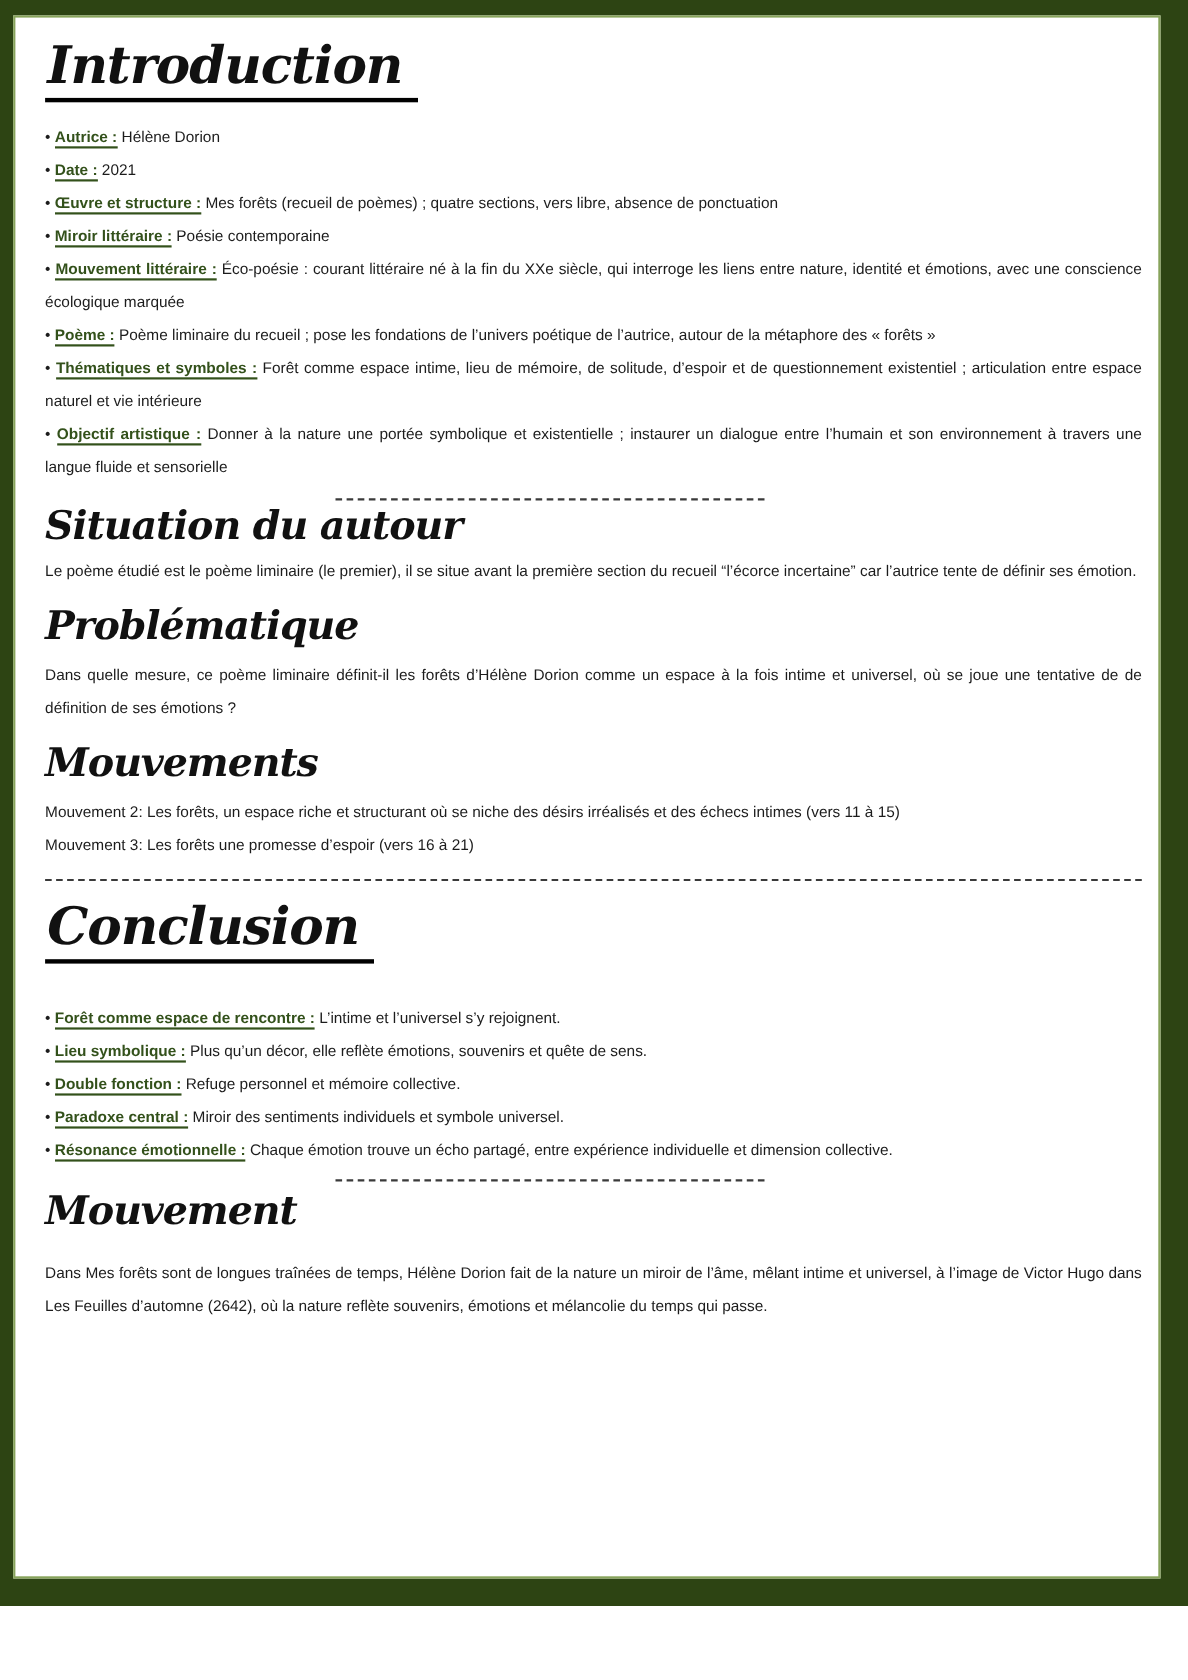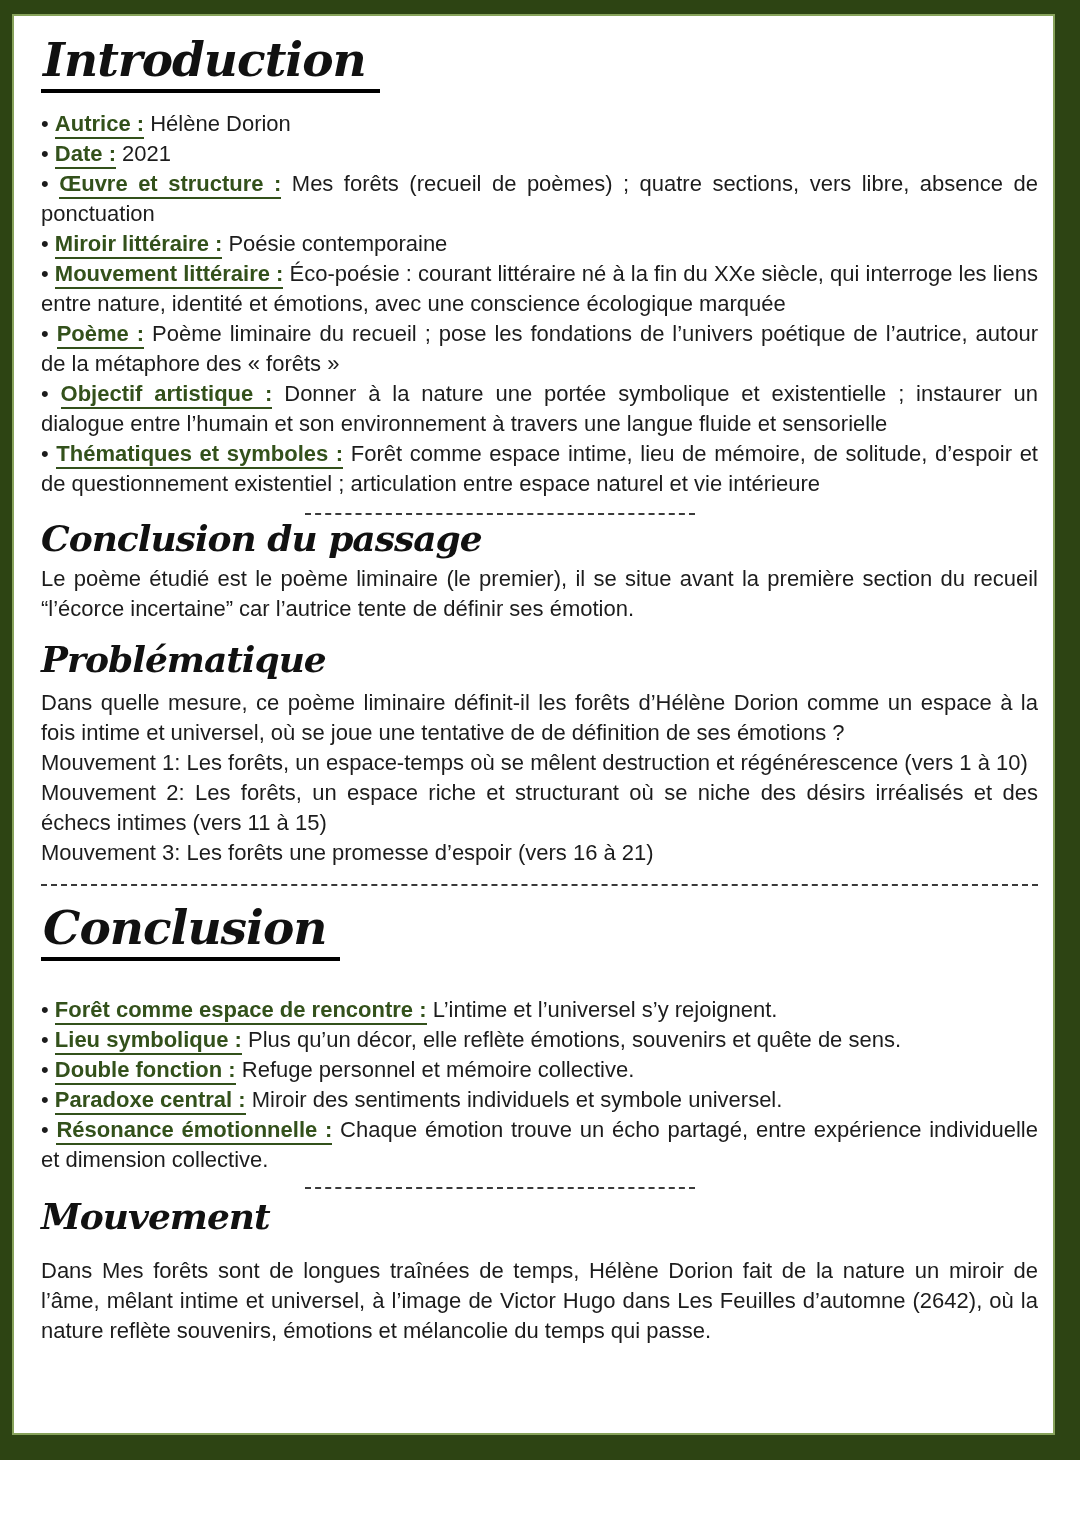--- a/index.html
+++ b/index.html
@@ -39,21 +39,21 @@
   .title-xl{font-size:47px;}
   .title-md{font-size:36px;}
   .underlined{
     display:inline-block;
     border-bottom:4px solid #000;
     padding:0 14px 3px 2px;
   }
   
   .para{
     margin:0;
-    font-size:22px;
+    font-size:14px;
     line-height:30px;
     text-align:justify;
   }
   .bullet-glyph{color:var(--text);}
   .label{
     color:var(--label);
     font-weight:bold;
     border-bottom:2px solid var(--label);
     padding-bottom:1px;
     white-space:nowrap;
@@ -81,39 +81,39 @@
 
     <section>
       <h2 class="sec-intro-title"><span class="script title-xl underlined">Introduction</span></h2>
       <div class="intro-bullets">
         <p class="para"><span class="bullet-glyph">•</span> <span class="label">Autrice :</span> <span>Hélène Dorion</span></p>
         <p class="para"><span class="bullet-glyph">•</span> <span class="label">Date :</span> <span>2021</span></p>
         <p class="para"><span class="bullet-glyph">•</span> <span class="label">Œuvre et structure :</span> <span>Mes forêts (recueil de poèmes) ; quatre sections, vers libre, absence de ponctuation</span></p>
         <p class="para"><span class="bullet-glyph">•</span> <span class="label">Miroir littéraire :</span> <span>Poésie contemporaine</span></p>
         <p class="para"><span class="bullet-glyph">•</span> <span class="label">Mouvement littéraire :</span> <span>Éco-poésie : courant littéraire né à la fin du XXe siècle, qui interroge les liens entre nature, identité et émotions, avec une conscience écologique marquée</span></p>
         <p class="para"><span class="bullet-glyph">•</span> <span class="label">Poème :</span> <span>Poème liminaire du recueil ; pose les fondations de l’univers poétique de l’autrice, autour de la métaphore des « forêts »</span></p>
+        <p class="para"><span class="bullet-glyph">•</span> <span class="label">Thématiques et symboles :</span> <span>Forêt comme espace intime, lieu de mémoire, de solitude, d’espoir et de questionnement existentiel ; articulation entre espace naturel et vie intérieure</span></p>
         <p class="para"><span class="bullet-glyph">•</span> <span class="label">Objectif artistique :</span> <span>Donner à la nature une portée symbolique et existentielle ; instaurer un dialogue entre l’humain et son environnement à travers une langue fluide et sensorielle</span></p>
-        <p class="para"><span class="bullet-glyph">•</span> <span class="label">Thématiques et symboles :</span> <span>Forêt comme espace intime, lieu de mémoire, de solitude, d’espoir et de questionnement existentiel ; articulation entre espace naturel et vie intérieure</span></p>
       </div>
     </section>
 
     <hr class="divider divider-center">
 
     <section>
-      <h2 class="sec-situation-title"><span class="script title-md">Conclusion du passage</span></h2>
+      <h2 class="sec-situation-title"><span class="script title-md">Situation du autour</span></h2>
       <p class="para">Le poème étudié est le poème liminaire (le premier), il se situe avant la première section du recueil “l’écorce incertaine” car l’autrice tente de définir ses émotion.</p>
     </section>
 
     <section>
       <h2 class="sec-problematique-title"><span class="script title-md">Problématique</span></h2>
       <p class="para">Dans quelle mesure, ce poème liminaire définit-il les forêts d’Hélène Dorion comme un espace à la fois intime et universel, où se joue une tentative de de définition de ses émotions ?</p>
     </section>
 
     <section>
-      <p class="para">Mouvement 1: Les forêts, un espace-temps où se mêlent destruction et régénérescence (vers 1 à 10)</p>
+      <h2 class="sec-mouvements-title"><span class="script title-md">Mouvements</span></h2>
       <p class="para">Mouvement 2: Les forêts, un espace riche et structurant où se niche des désirs irréalisés et des échecs intimes (vers 11 à 15)</p>
       <p class="para">Mouvement 3: Les forêts une promesse d’espoir (vers 16 à 21)</p>
     </section>
 
     <hr class="divider divider-full">
 
     <section>
       <h2 class="sec-conclusion-title"><span class="script title-xl underlined">Conclusion</span></h2>
       <div class="conclusion-bullets">
         <p class="para"><span class="bullet-glyph">•</span> <span class="label">Forêt comme espace de rencontre :</span> <span>L’intime et l’universel s’y rejoignent.</span></p>

